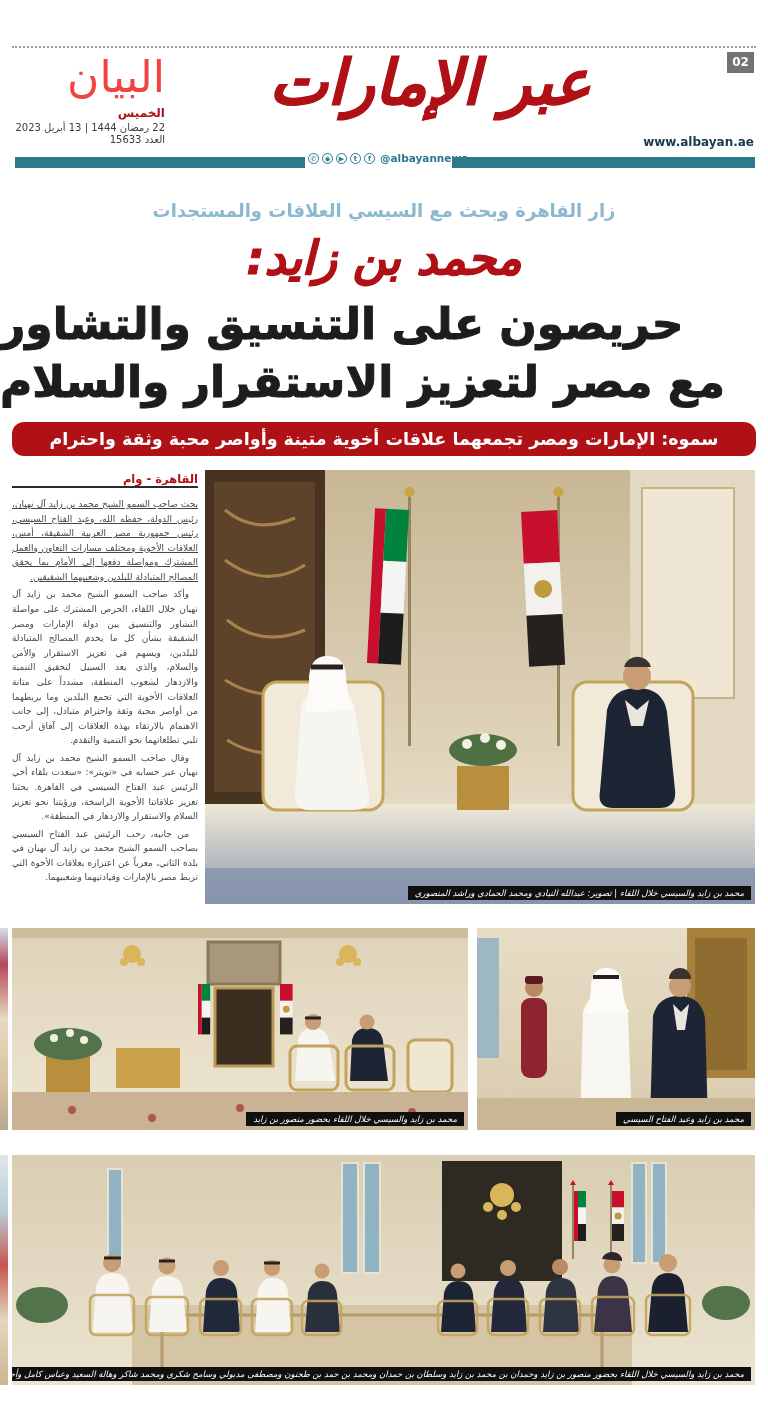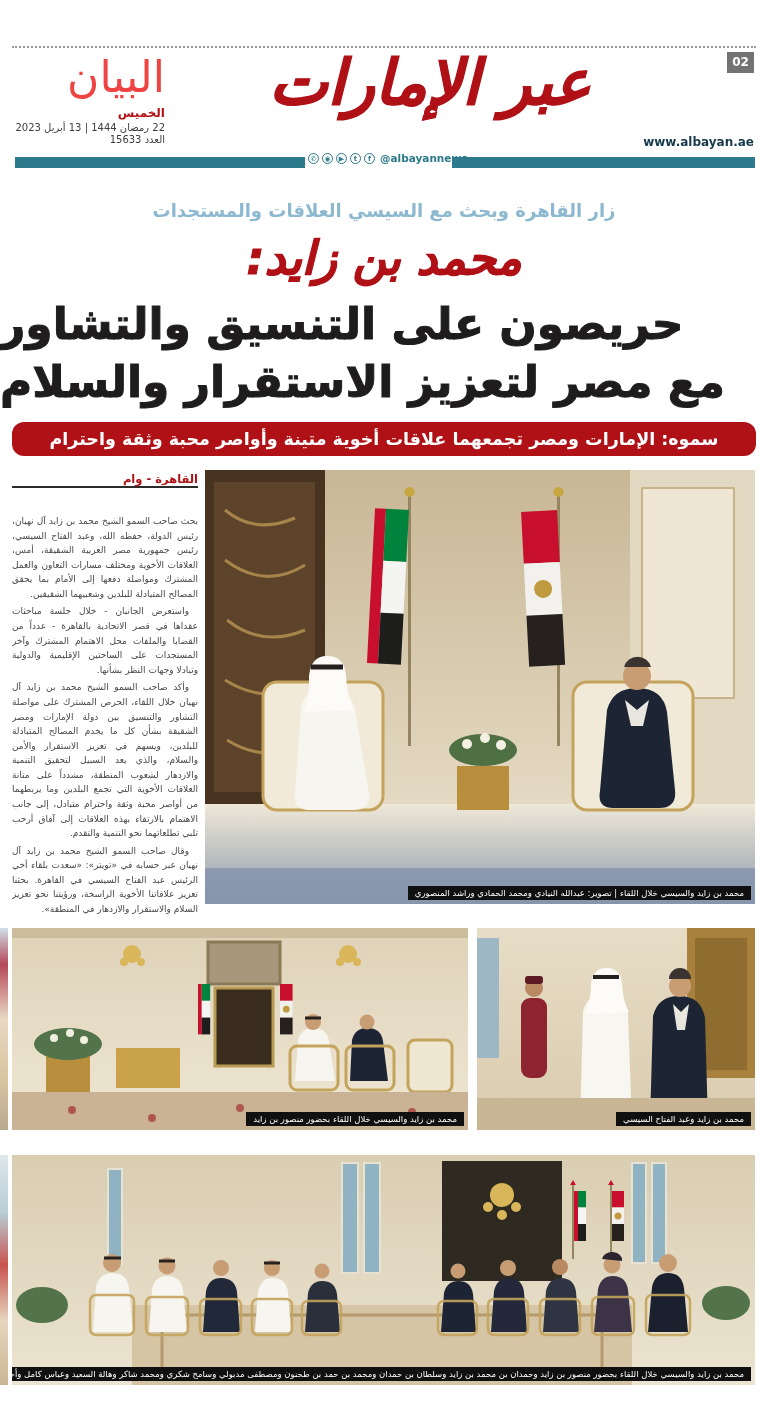--- a/index.html
+++ b/index.html
@@ -35,24 +35,24 @@
            font-size:44px;font-weight:bold;line-height:1.32;direction:rtl;-webkit-text-stroke:1px #1e1c1d;}
   .banner{position:absolute;top:422px;left:12px;right:12px;height:34px;background:#b01116;color:#fff;
           font-size:17.5px;font-weight:bold;text-align:center;line-height:34px;direction:rtl;border-radius:12px;}
 
   
   .content{position:absolute;top:470px;left:12px;right:13px;height:448px;}
   .article-col{position:absolute;left:0;top:2px;width:186px;height:446px;overflow:hidden;direction:rtl;}
   .dateline{color:#b01116;font-weight:bold;font-size:11.5px;border-bottom:2px solid #2b2b2b;}
   .article-col p{margin:0 0 3px;color:#474747;font-size:9px;line-height:1.62;text-align:justify;}
   .article-col p.indent{text-indent:9px;}
-  .article-col .first{margin-top:26px;}
+  .article-col .first{margin-top:9px;text-decoration:underline;}
 
   figure{margin:0;}
-  .photo{position:absolute;overflow:hidden;background:#a3a3a3;}
+  .photo{position:absolute;overflow:hidden;background:#a3a3a3;font-style:italic;}
   .photo svg{display:block;width:100%;height:100%;}
   .caption{position:absolute;bottom:4px;right:4px;background:#101010;color:#fff;font-size:8.5px;
            padding:2px 7px;direction:rtl;white-space:nowrap;}
   .main-photo{left:193px;top:0;width:550px;height:434px;}
 
   
   .mid-left{left:12px;top:928px;width:456px;height:202px;}
   .mid-right{left:477px;top:928px;width:278px;height:202px;}
 
   
@@ -162,21 +162,20 @@
         <circle cx="432" cy="206" r="14" fill="#c89d74"></circle>
         <path d="M420,230 l12,10 12,-10 -6,26 -12,0 z" fill="#e9e6df"></path>
         <path d="M419,197 a14 14 0 0 1 27 0 z" fill="#3a3330"></path>
       </svg>
       <figcaption class="caption">محمد بن زايد والسيسي خلال اللقاء | تصوير: عبدالله النيادي ومحمد الحمادي وراشد المنصوري</figcaption>
     </figure>
 
     <div class="article-col">
       <div class="dateline">القاهرة - وام</div>
       <p class="first">بحث صاحب السمو الشيخ محمد بن زايد آل نهيان، رئيس الدولة، حفظه الله، وعبد الفتاح السيسي، رئيس جمهورية مصر العربية الشقيقة، أمس، العلاقات الأخوية ومختلف مسارات التعاون والعمل المشترك ومواصلة دفعها إلى الأمام بما يحقق المصالح المتبادلة للبلدين وشعبيهما الشقيقين.</p>
-      <p class="indent">واستعرض الجانبان - خلال جلسة مباحثات عقداها في قصر الاتحادية بالقاهرة - عدداً من القضايا والملفات محل الاهتمام المشترك وآخر المستجدات على الساحتين الإقليمية والدولية وتبادلا وجهات النظر بشأنها.</p>
       <p class="indent">وأكد صاحب السمو الشيخ محمد بن زايد آل نهيان خلال اللقاء، الحرص المشترك على مواصلة التشاور والتنسيق بين دولة الإمارات ومصر الشقيقة بشأن كل ما يخدم المصالح المتبادلة للبلدين، ويسهم في تعزيز الاستقرار والأمن والسلام، والذي يعد السبيل لتحقيق التنمية والازدهار لشعوب المنطقة، مشدداً على متانة العلاقات الأخوية التي تجمع البلدين وما يربطهما من أواصر محبة وثقة واحترام متبادل، إلى جانب الاهتمام بالارتقاء بهذه العلاقات إلى آفاق أرحب تلبي تطلعاتهما نحو التنمية والتقدم.</p>
       <p class="indent">وقال صاحب السمو الشيخ محمد بن زايد آل نهيان عبر حسابه في «تويتر»: «سعدت بلقاء أخي الرئيس عبد الفتاح السيسي في القاهرة. بحثنا تعزيز علاقاتنا الأخوية الراسخة، ورؤيتنا نحو تعزيز السلام والاستقرار والازدهار في المنطقة».</p>
       <p class="indent">من جانبه، رحب الرئيس عبد الفتاح السيسي بصاحب السمو الشيخ محمد بن زايد آل نهيان في بلده الثاني، معرباً عن اعتزازه بعلاقات الأخوة التي تربط مصر بالإمارات وقيادتيهما وشعبيهما.</p>
 
     </div>
   </div>
 
   <div class="bleed mid"></div>
 
   <figure class="photo mid-left">

